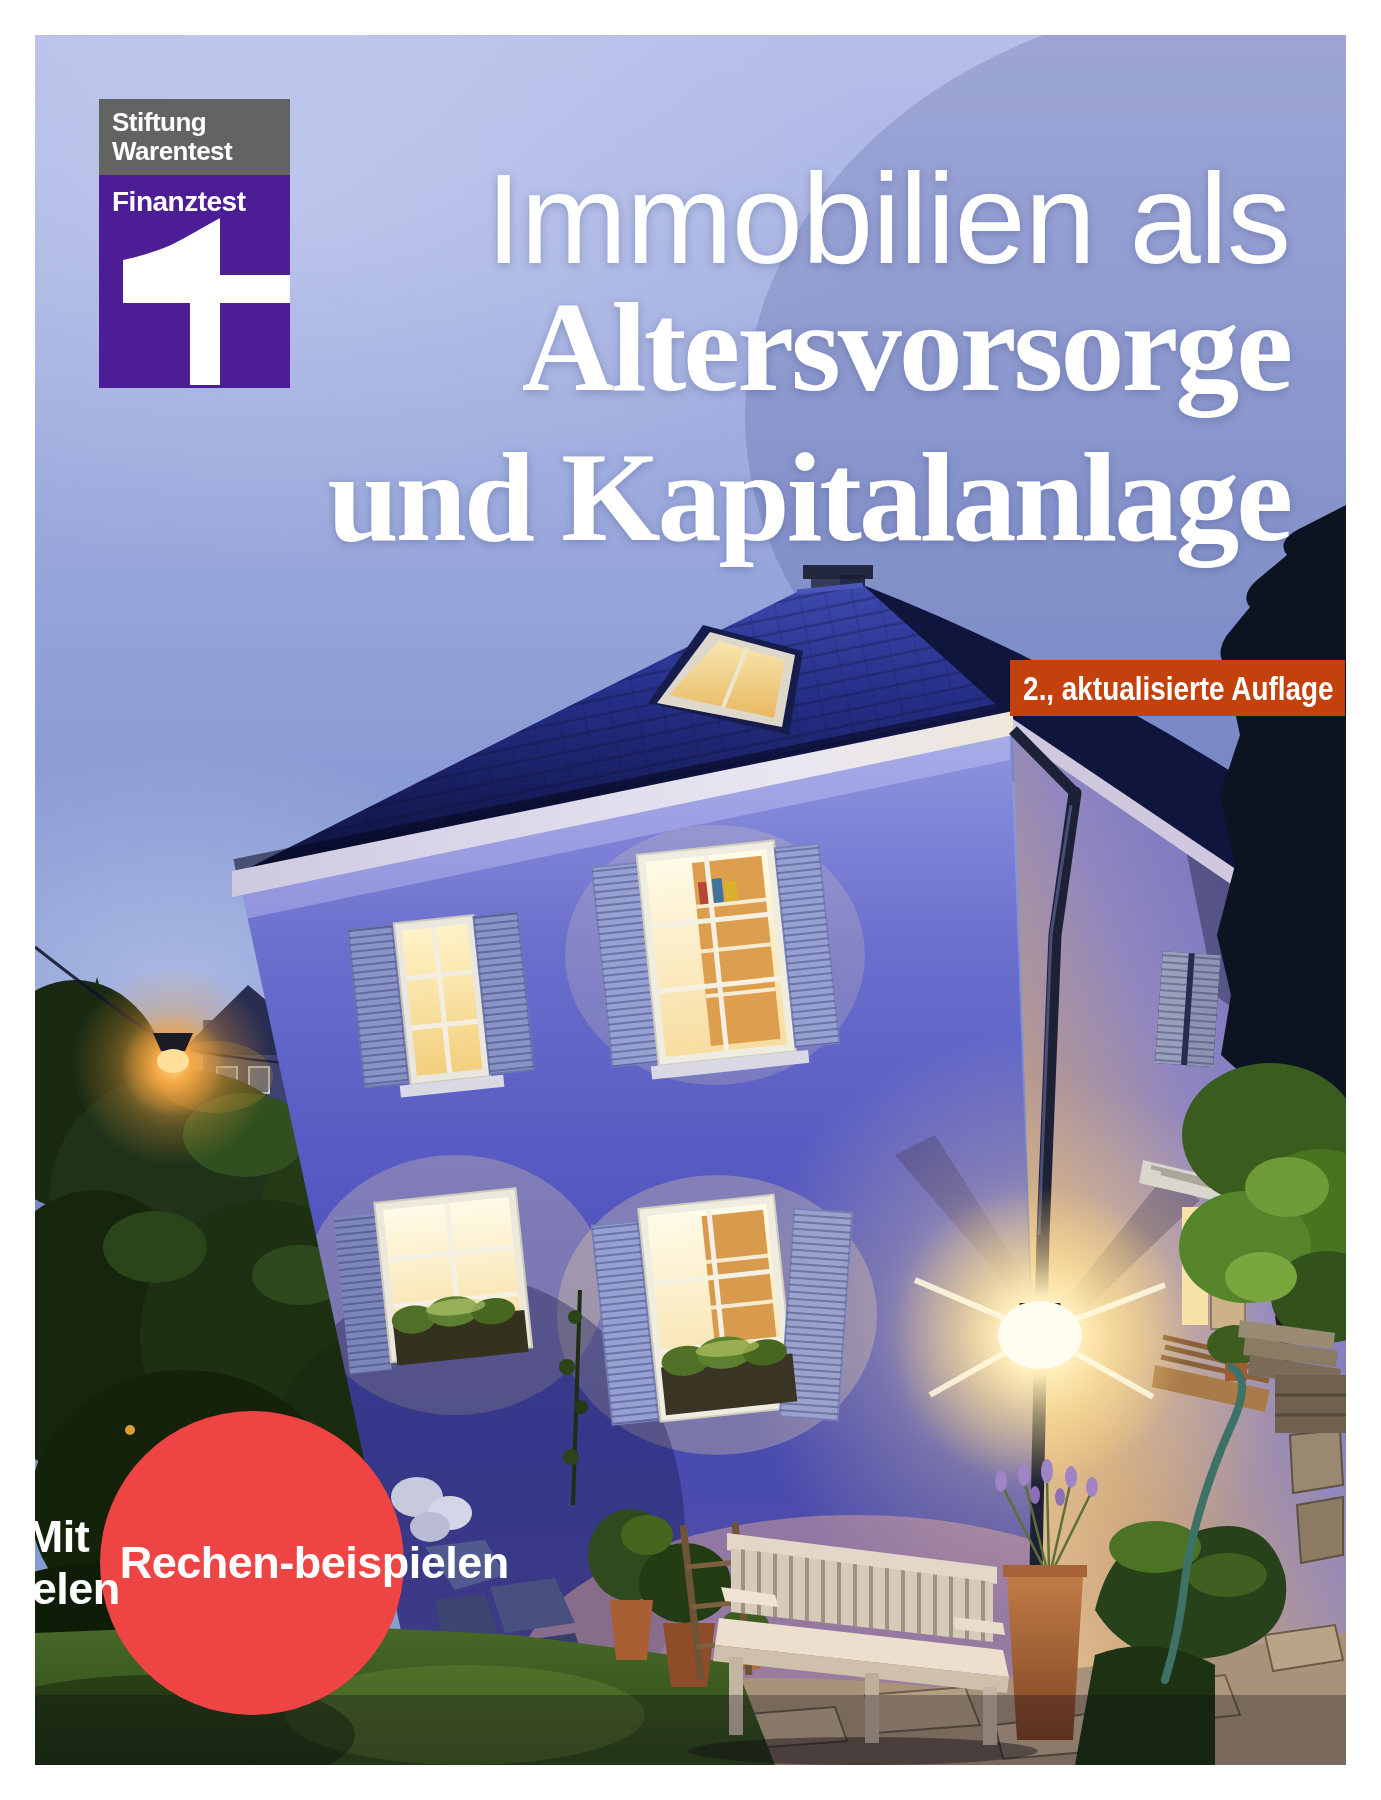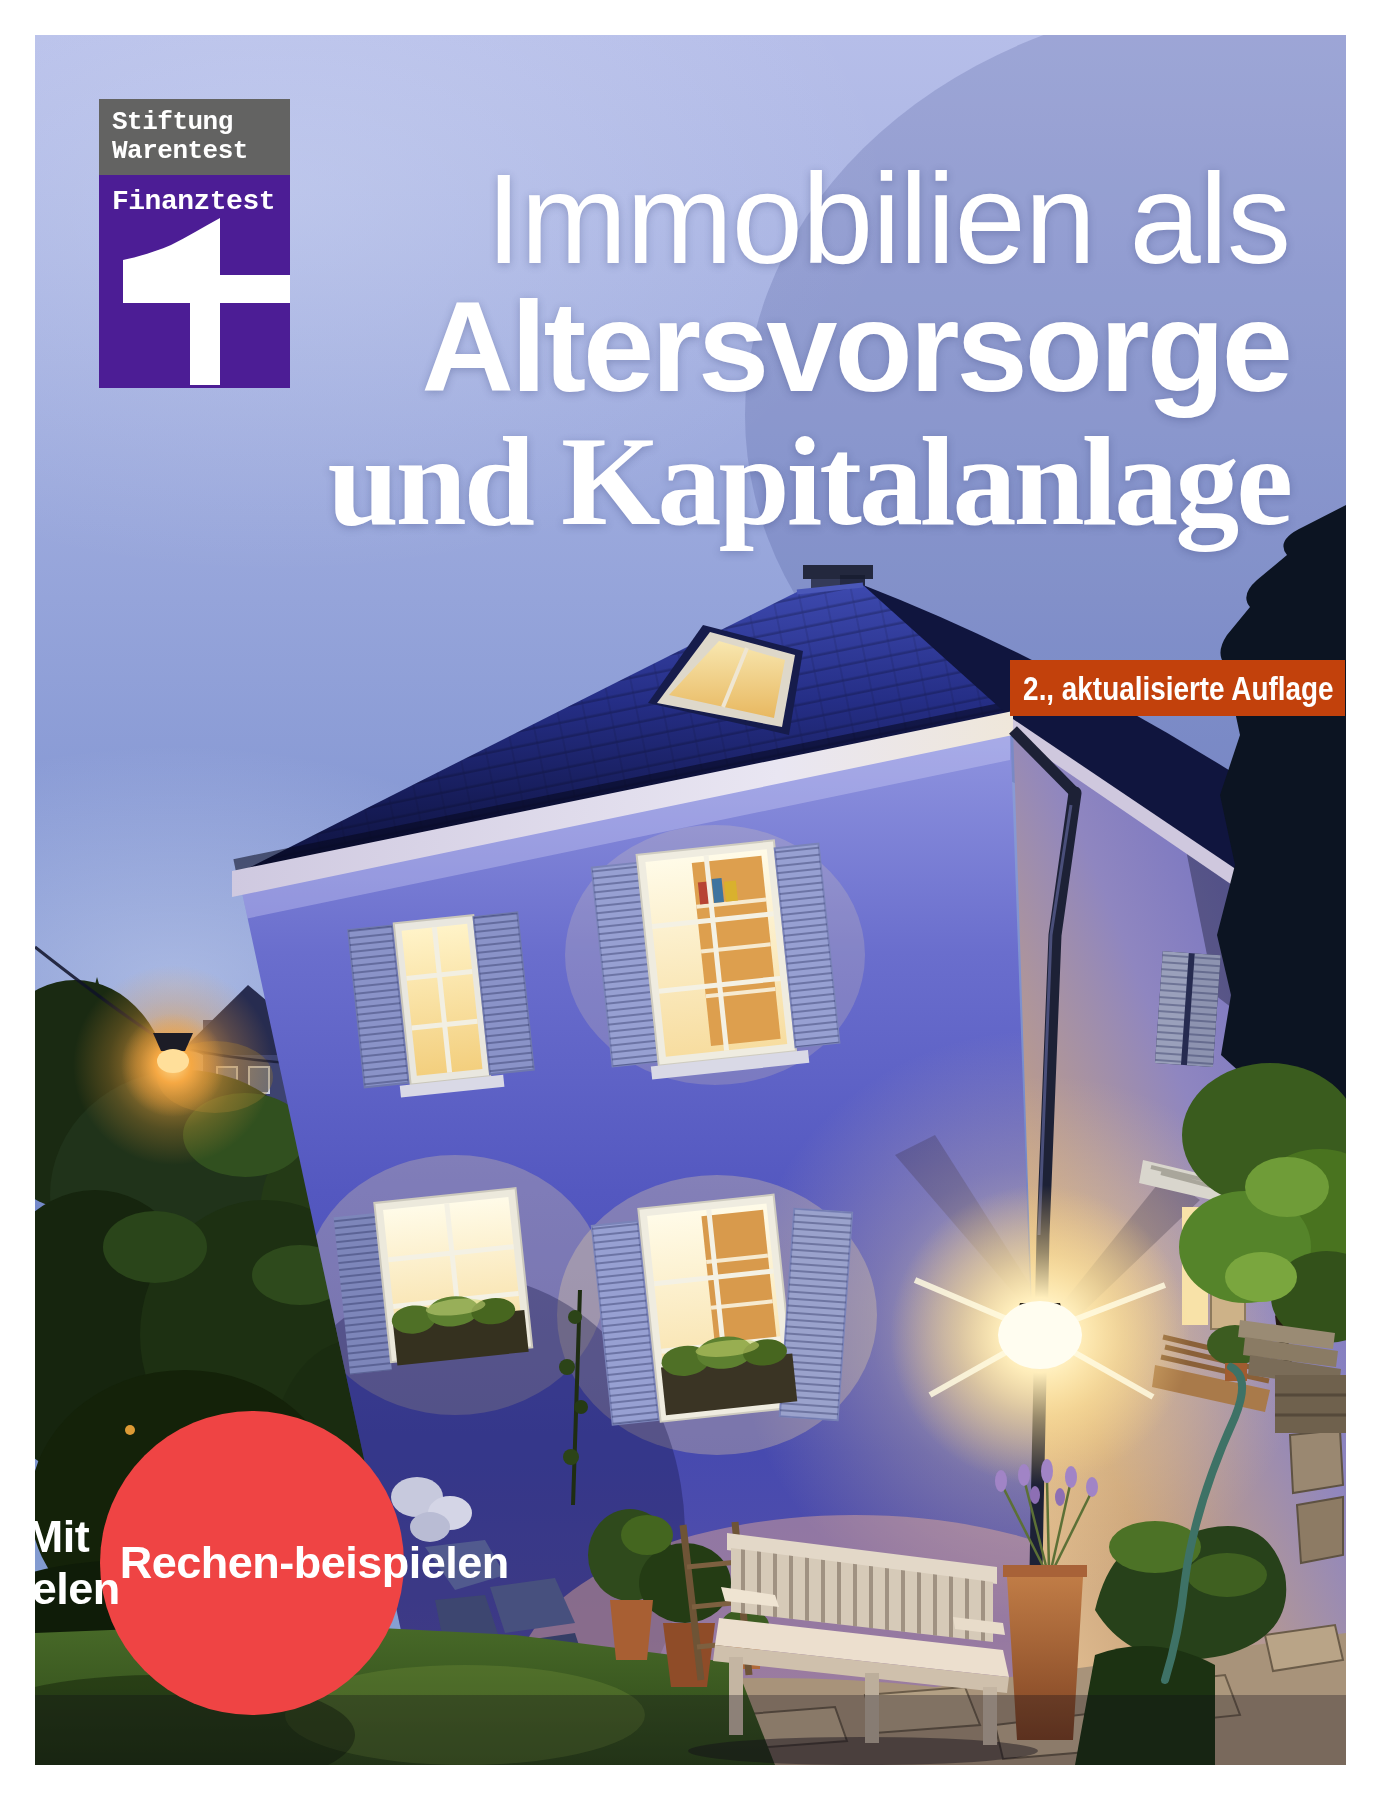--- a/index.html
+++ b/index.html
@@ -3,33 +3,33 @@
 <meta charset="utf-8">
 <style>
   * { box-sizing: border-box; margin: 0; padding: 0; }
   html,body { width:1381px; height:1800px; overflow:hidden; background:#fff;
     font-family:"Liberation Sans","DejaVu Sans",sans-serif; }
   .cover { position:relative; width:1381px; height:1800px; background:#ffffff; }
   .photo { position:absolute; left:35px; top:35px; width:1311px; height:1730px; overflow:hidden; }
   .photo > svg { position:absolute; inset:0; display:block; }
 
   
-  .logo { position:absolute; left:64px; top:64px; width:191px;font-family:Liberation Mono, monospace; }
+  .logo { position:absolute; left:64px; top:64px; width:191px; }
   .logo-gray { width:191px; height:76px; background:#636362; color:#fff;
     padding:9px 13px; font-weight:bold; font-size:26px; line-height:29px; letter-spacing:-0.5px; }
   .logo-blue { position:relative; width:191px; height:213px; background:#4c1d95; overflow:hidden; }
   .logo-blue .mag { position:absolute; left:13px; top:11px; color:#fff; font-weight:bold;
     font-size:28px; letter-spacing:-0.5px; }
   .logo-blue svg { position:absolute; inset:0; }
 
   
   .title { position:absolute; right:56px; top:120px; text-align:right; color:#ffffff;
     text-shadow:0 2px 8px rgba(35,45,100,0.28); white-space:nowrap; }
   .title .t1 { font-size:128px; line-height:1; font-weight:400; letter-spacing:-1px; }
-  .title .t2 { font-size:128px; line-height:1; font-weight:700; letter-spacing:-3px; margin-bottom:6px; }
+  .title .t2 { font-size:128px; line-height:1; font-weight:700; letter-spacing:-3px; margin-bottom:22px;font-family:Liberation Serif, serif; }
   .title .t3 { font-size:128px; line-height:1; font-weight:700; letter-spacing:-3px;font-family:Liberation Serif, serif; }
 
   
   .badge { position:absolute; left:975px; top:625px; width:335px; height:56px;
     background:#c2410c; color:#fff; overflow:hidden; }
   .badge span { display:inline-block; font-size:34px; font-weight:700; line-height:56px;
     padding-left:16px; transform:scaleX(0.82); transform-origin:left center; white-space:nowrap; }
 
   
   .circle { position:absolute; left:65px; top:1376px; width:304px; height:304px;

